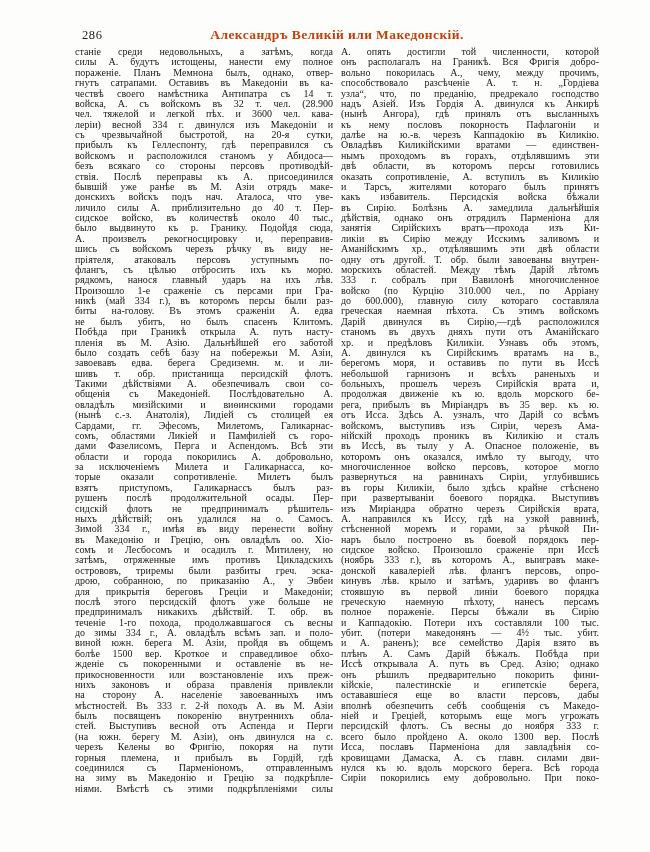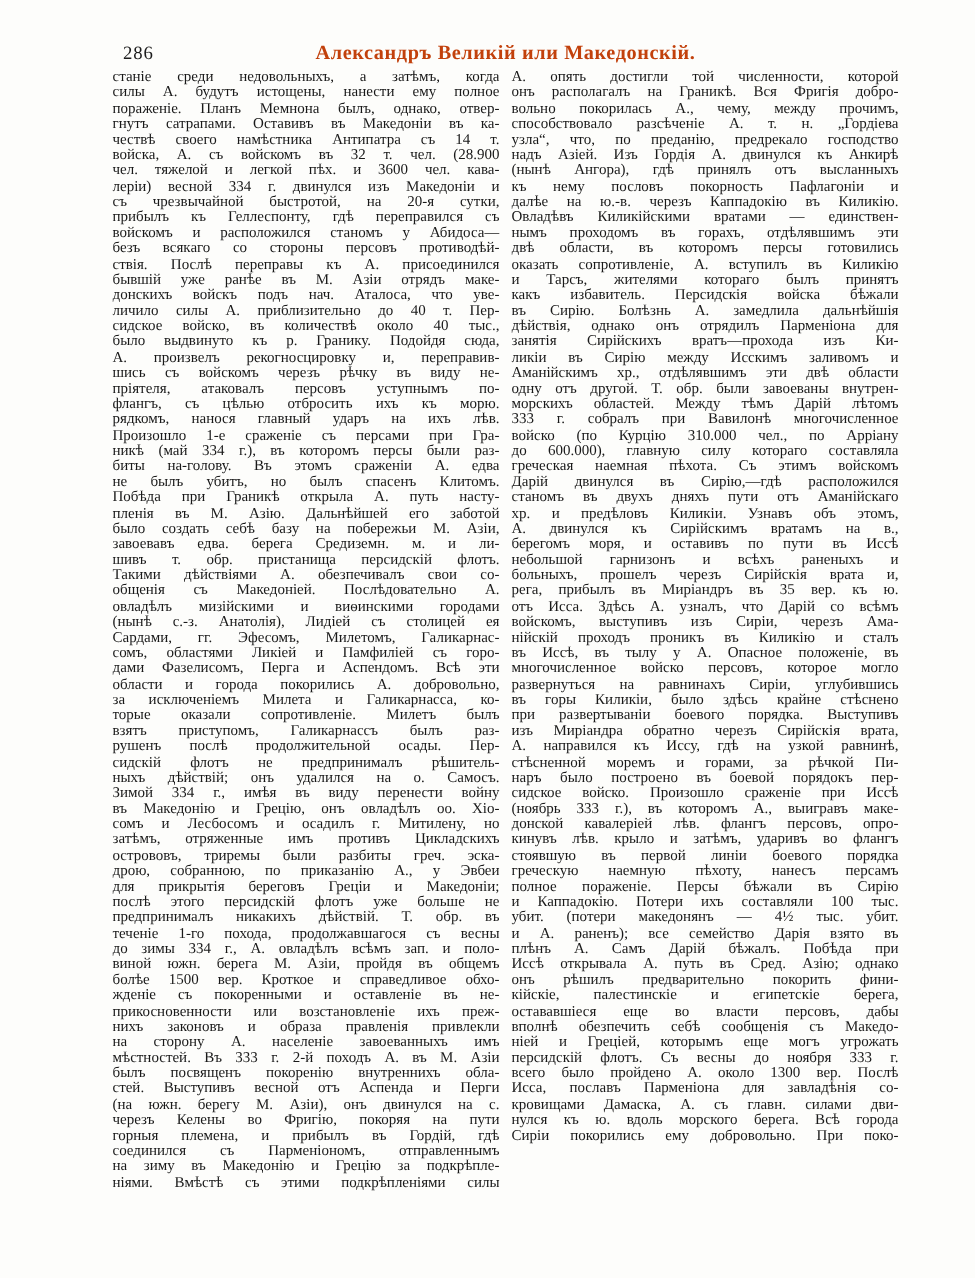--- a/index.html
+++ b/index.html
@@ -145,25 +145,27 @@
         <div class="line">войско (по Курцію 310.000 чел., по Арріану</div>
         <div class="line">до 600.000), главную силу котораго составляла</div>
         <div class="line">греческая наемная пѣхота. Съ этимъ войскомъ</div>
         <div class="line">Дарій двинулся въ Сирію,—гдѣ расположился</div>
         <div class="line">станомъ въ двухъ дняхъ пути отъ Аманійскаго</div>
         <div class="line">хр. и предѣловъ Киликіи. Узнавъ объ этомъ,</div>
         <div class="line">А. двинулся къ Сирійскимъ вратамъ на в.,</div>
         <div class="line">берегомъ моря, и оставивъ по пути въ Иссѣ</div>
         <div class="line">небольшой гарнизонъ и всѣхъ раненыхъ и</div>
         <div class="line">больныхъ, прошелъ черезъ Сирійскія врата и,</div>
+        <div class="line">продолжая движеніе къ ю. вдоль морского бе-</div>
         <div class="line">рега, прибылъ въ Миріандръ въ 35 вер. къ ю.</div>
         <div class="line">отъ Исса. Здѣсь А. узналъ, что Дарій со всѣмъ</div>
         <div class="line">войскомъ, выступивъ изъ Сиріи, черезъ Ама-</div>
         <div class="line">нійскій проходъ проникъ въ Киликію и сталъ</div>
         <div class="line">въ Иссѣ, въ тылу у А. Опасное положеніе, въ</div>
+        <div class="line">которомъ онъ оказался, имѣло ту выгоду, что</div>
         <div class="line">многочисленное войско персовъ, которое могло</div>
         <div class="line">развернуться на равнинахъ Сиріи, углубившись</div>
         <div class="line">въ горы Киликіи, было здѣсь крайне стѣснено</div>
         <div class="line">при развертываніи боевого порядка. Выступивъ</div>
         <div class="line">изъ Миріандра обратно черезъ Сирійскія врата,</div>
         <div class="line">А. направился къ Иссу, гдѣ на узкой равнинѣ,</div>
         <div class="line">стѣсненной моремъ и горами, за рѣчкой Пи-</div>
         <div class="line">наръ было построено въ боевой порядокъ пер-</div>
         <div class="line">сидское войско. Произошло сраженіе при Иссѣ</div>
         <div class="line">(ноябрь 333 г.), въ которомъ А., выигравъ маке-</div>

